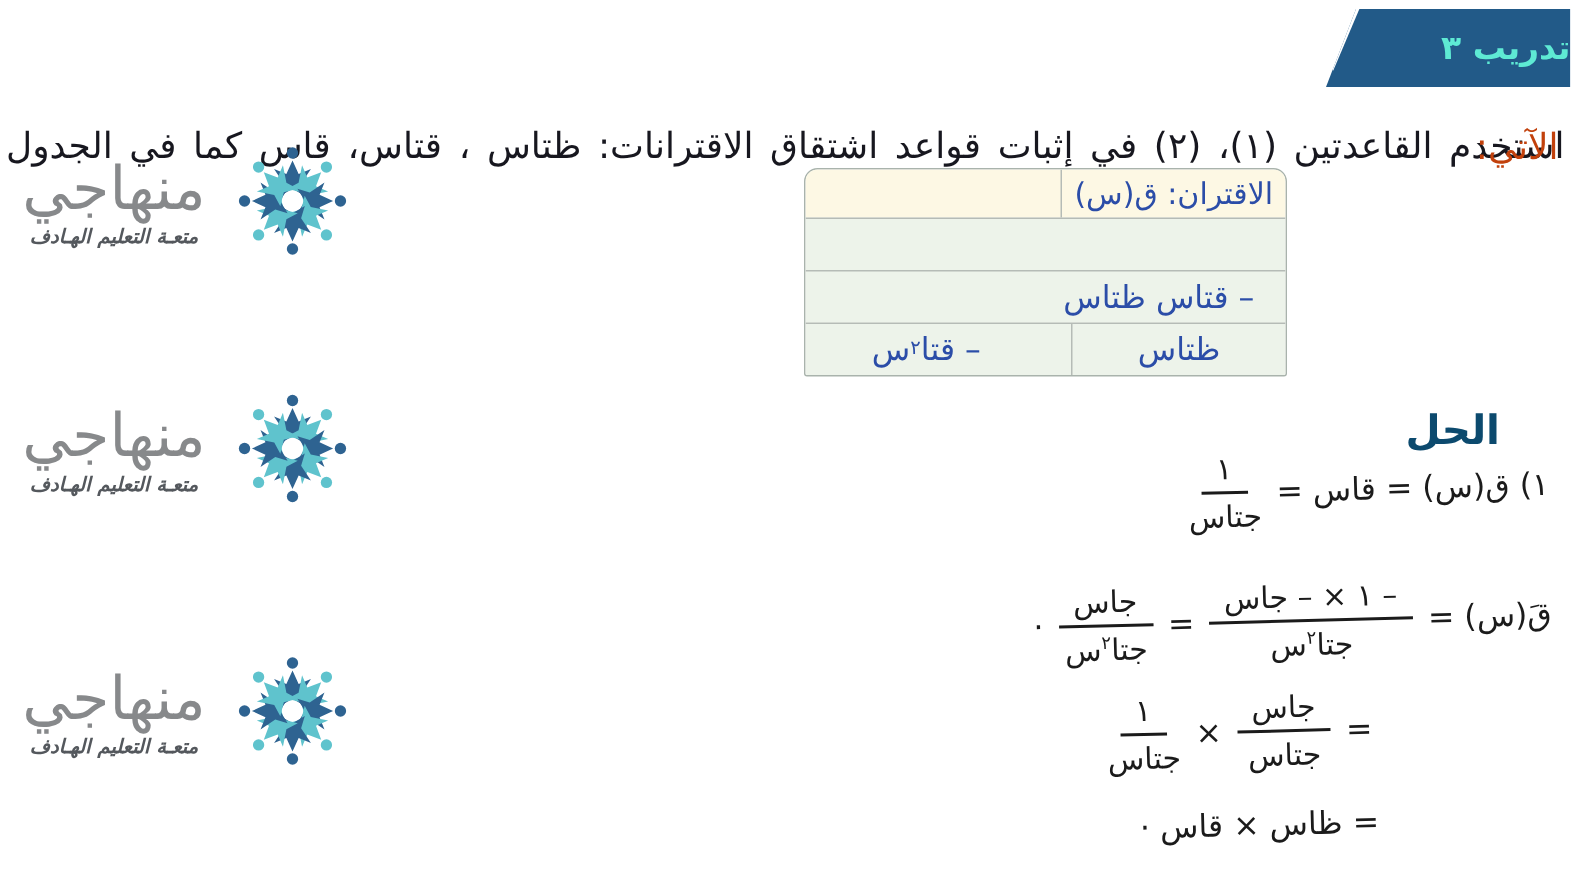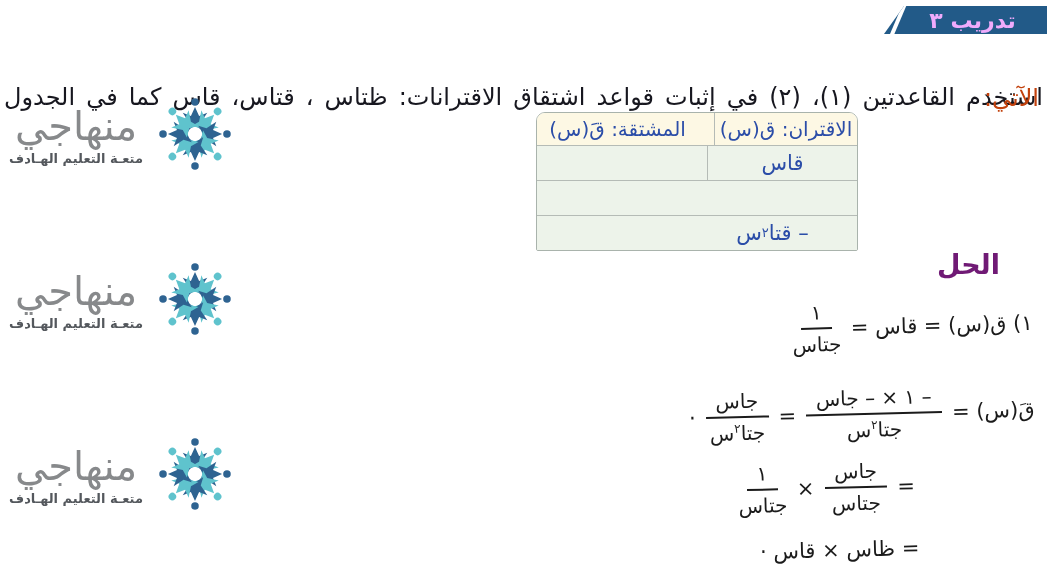--- a/index.html
+++ b/index.html
@@ -1,25 +1,25 @@
 <!DOCTYPE html>
 <html lang="ar" dir="rtl"><head>
 <meta charset="utf-8">
 <style>
   * { margin:0; padding:0; box-sizing:border-box; }
   html,body { width:1047px; height:582px; background:#ffffff; overflow:hidden; }
   body { font-family:"DejaVu Sans", sans-serif; position:relative; }
 
   
   .badge {
-    position:absolute; left:884px; top:6px; width:163px; height:28px;
+    position:absolute; left:884px; top:6px; width:163px; height:52px;
     background:#225a88;
     clip-path:polygon(20px 0, 100% 0, 100% 100%, 0 100%);
-    color:#f0abfc; font-size:22px; font-weight:bold;
-    display:flex; align-items:center; justify-content:center;
+    color:#5eead4; font-size:22px; font-weight:bold;
+    display:flex; align-items:center; 
     padding-left:14px; direction:rtl;
   }
   .badge::after {
     content:""; position:absolute; left:10px; top:-4px;
     width:4px; height:46px; background:#ffffff; transform:rotate(23deg);
   }
 
   
   .intro-line1 {
     position:absolute; top:46px; right:4px; left:4px;
@@ -43,28 +43,28 @@
   .dtable .cell { display:flex; align-items:center; justify-content:center; }
   .cell-fn  { width:150px; border-left:1.5px solid #b5bbb6;margin-left:16px; }
   .cell-dv  { width:169px; }
   .dtable sup { font-size:13px; line-height:0; }
 
   
   .logo { position:absolute; left:6px; width:236px; height:84px;
           display:flex; direction:ltr; align-items:center; gap:8px; }
   .logo-text { width:140px; display:flex; flex-direction:column; align-items:center; }
   .logo-brand { font-size:40px; color:#87898b; line-height:46px; }
-  .logo-tag   { font-size:13px; color:#54585d; font-weight:bold; margin-top:2px; }
+  .logo-tag   { font-size:13px; color:#54585d; font-weight:bold; margin-top:2px;font-style:italic; }
   .logo-icon svg { display:block; }
   .arm-a { fill:#5fc3cd; } .arm-b { fill:#2e6391; }
 
   
   .sol-heading {
-    position:absolute; top:249px; right:47px;
-    font-size:27px; font-weight:bold; color:#701a75; direction:rtl;
+    position:absolute; top:272px; right:47px;
+    font-size:27px; font-weight:bold; color:#0c4a6e; direction:rtl;
   }
   .hand {
     position:absolute; direction:rtl; display:flex; align-items:center; gap:10px;
     font-size:21px; color:#1b1b1b; transform:rotate(-1.5deg); white-space:nowrap;
   }
   .frac { display:inline-flex; flex-direction:column; align-items:center; font-size:20px; }
   .frac .num { border-bottom:2px solid #1b1b1b; padding:0 10px 3px; }
   .frac .den { padding-top:3px; }
   .frac sup { font-size:12px; line-height:0; }
   .step1 { top:298px; right:14px; }
@@ -78,28 +78,28 @@
 <div class="badge">
   <span>تدريب ٣</span>
 </div>
 
 <div class="intro-line1">استخدم القاعدتين (١)، (٢) في إثبات قواعد اشتقاق الاقترانات: ظتاس ، قتاس، قاس كما في الجدول</div>
 <div class="intro-line2">الآتي:</div>
 
 <div class="dtable">
   <div class="row hrow">
     <div class="cell cell-fn">الاقتران: ق(س)</div>
-    <div class="cell cell-dv">المشتقة: قَ(س)</div>
   </div>
   <div class="row brow">
-    <div class="cell cell-fn">قاس</div>
   </div>
   <div class="row brow">
+    <div class="cell cell-dv">– قتاس ظتاس</div>
   </div>
   <div class="row brow">
+    <div class="cell cell-fn">ظتاس</div>
     <div class="cell cell-dv">
       <span>– قتا</span>
         <sup>٢</sup>
         <span>س</span>
     </div>
   </div>
 </div>
 
 <svg width="0" height="0" style="position:absolute">
   <defs>

